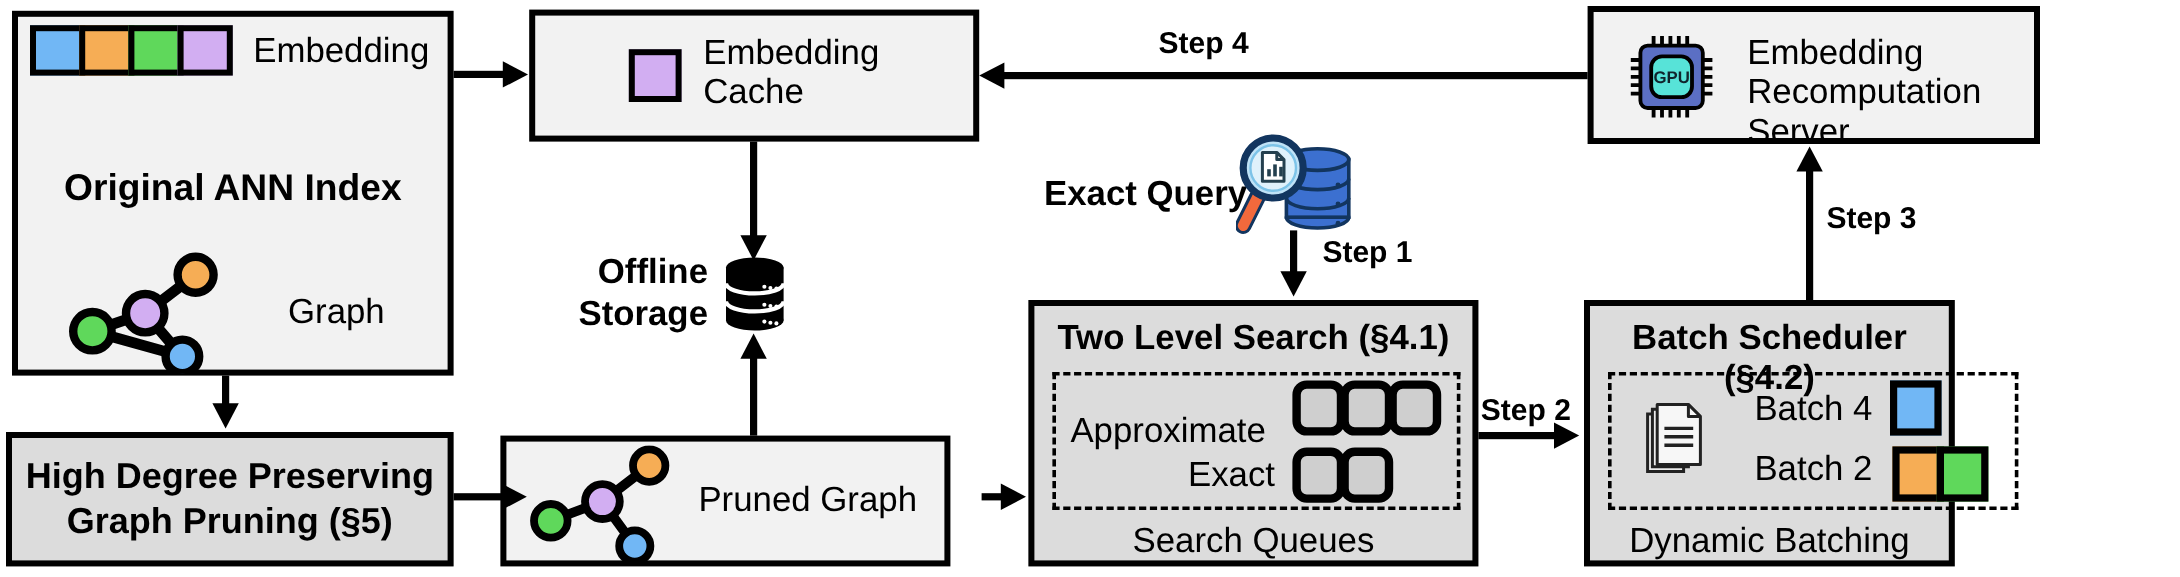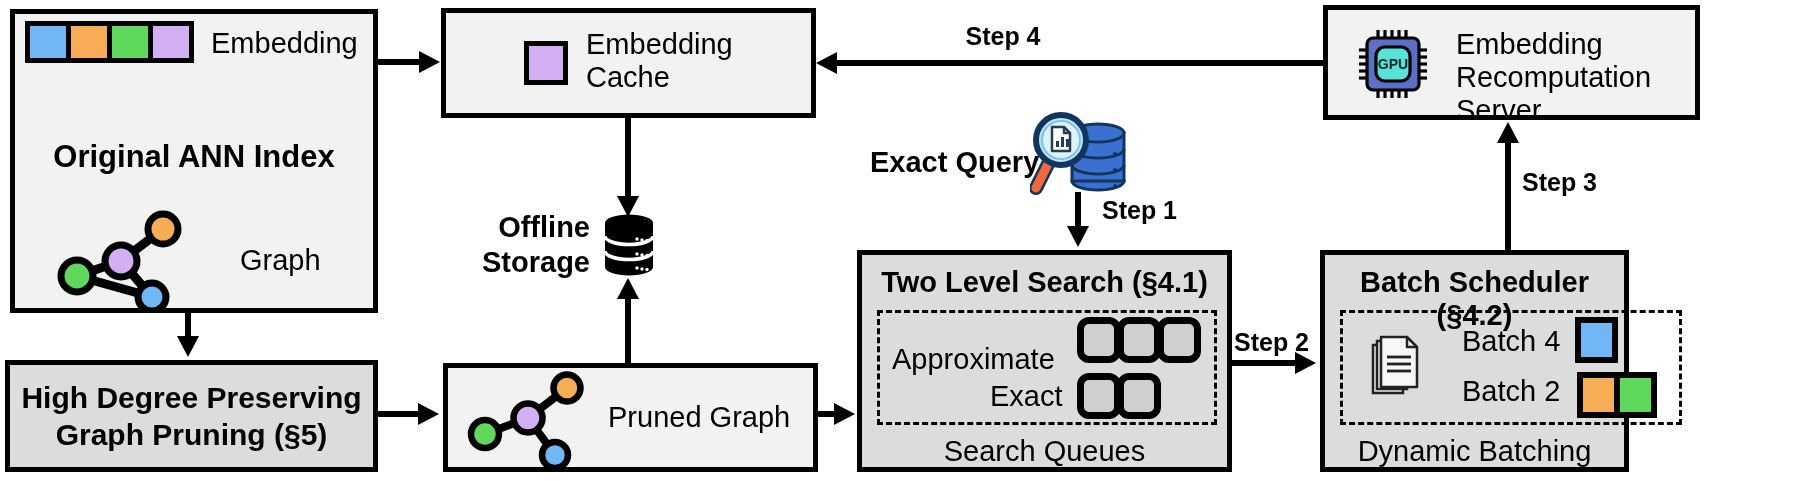--- a/index.html
+++ b/index.html
@@ -186,21 +186,21 @@
     <div class="center-title" style="top:180px;font-weight:normal;">Dynamic Batching</div>
   </div>
 
   <div class="box dark" style="left:5px;top:360px;width:373px;height:112px;display:flex;align-items:center;justify-content:center;">
     <div style="text-align:center;font-weight:bold;font-size:30px;line-height:37px;">
       <div>High Degree Preserving</div>
       <div>Graph Pruning (§5)</div>
     </div>
   </div>
 
-  <div class="box light" style="left:443px;top:363px;width:375px;height:109px;">
+  <div class="box light" style="left:417px;top:363px;width:375px;height:109px;">
     <svg style="position:absolute;left:18px;top:3px;" width="122" height="98" viewBox="0 0 122 98">
       <g stroke="#000" stroke-width="8" stroke-linecap="round">
         <line x1="19" y1="63" x2="62" y2="47"></line>
         <line x1="62" y1="47" x2="101" y2="17"></line>
         <line x1="62" y1="47" x2="89" y2="84"></line>
       </g>
       <g stroke="#000" stroke-width="6.5">
         <circle cx="19" cy="63" r="14" fill="var(--green)"></circle>
         <circle cx="101" cy="17" r="13.5" fill="var(--orange)"></circle>
         <circle cx="89" cy="84" r="13" fill="var(--blue)"></circle>

